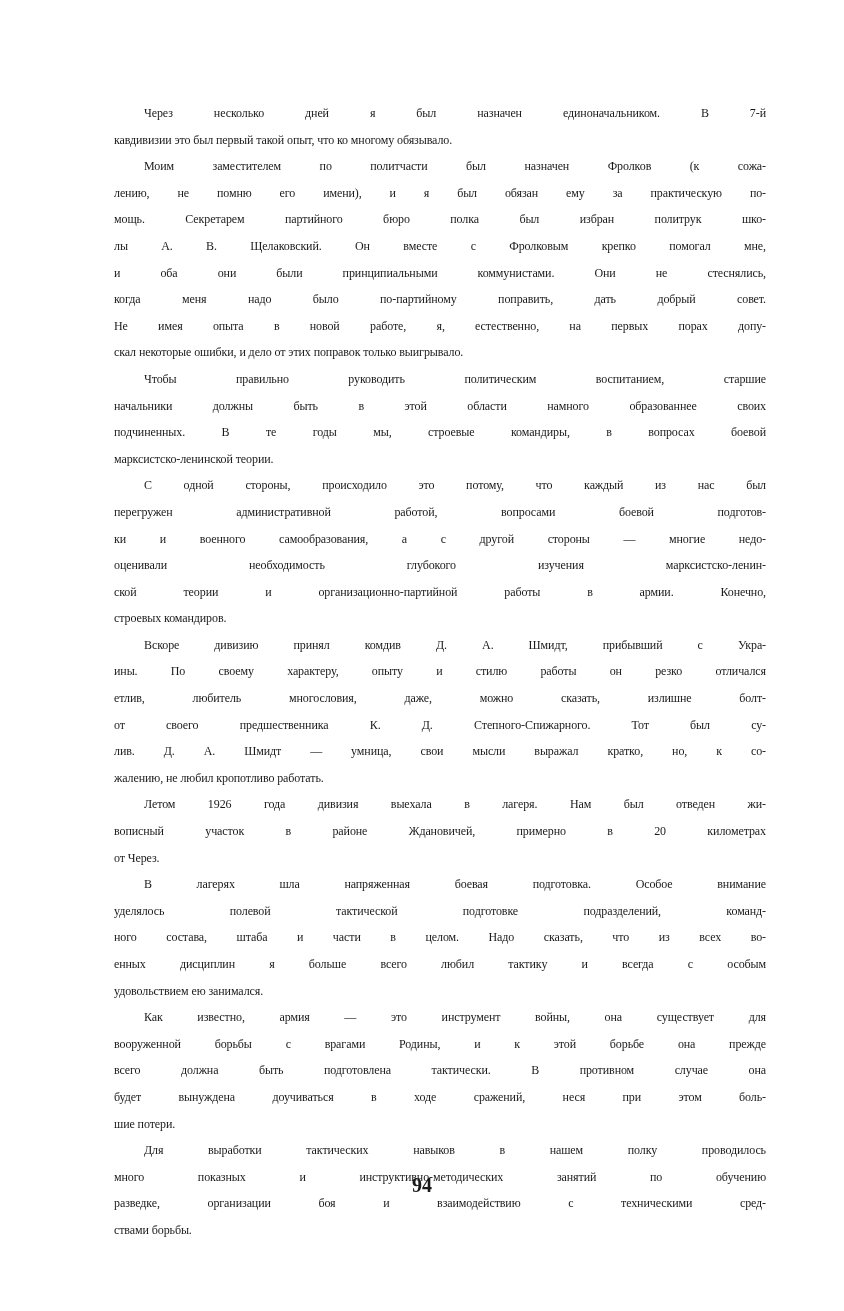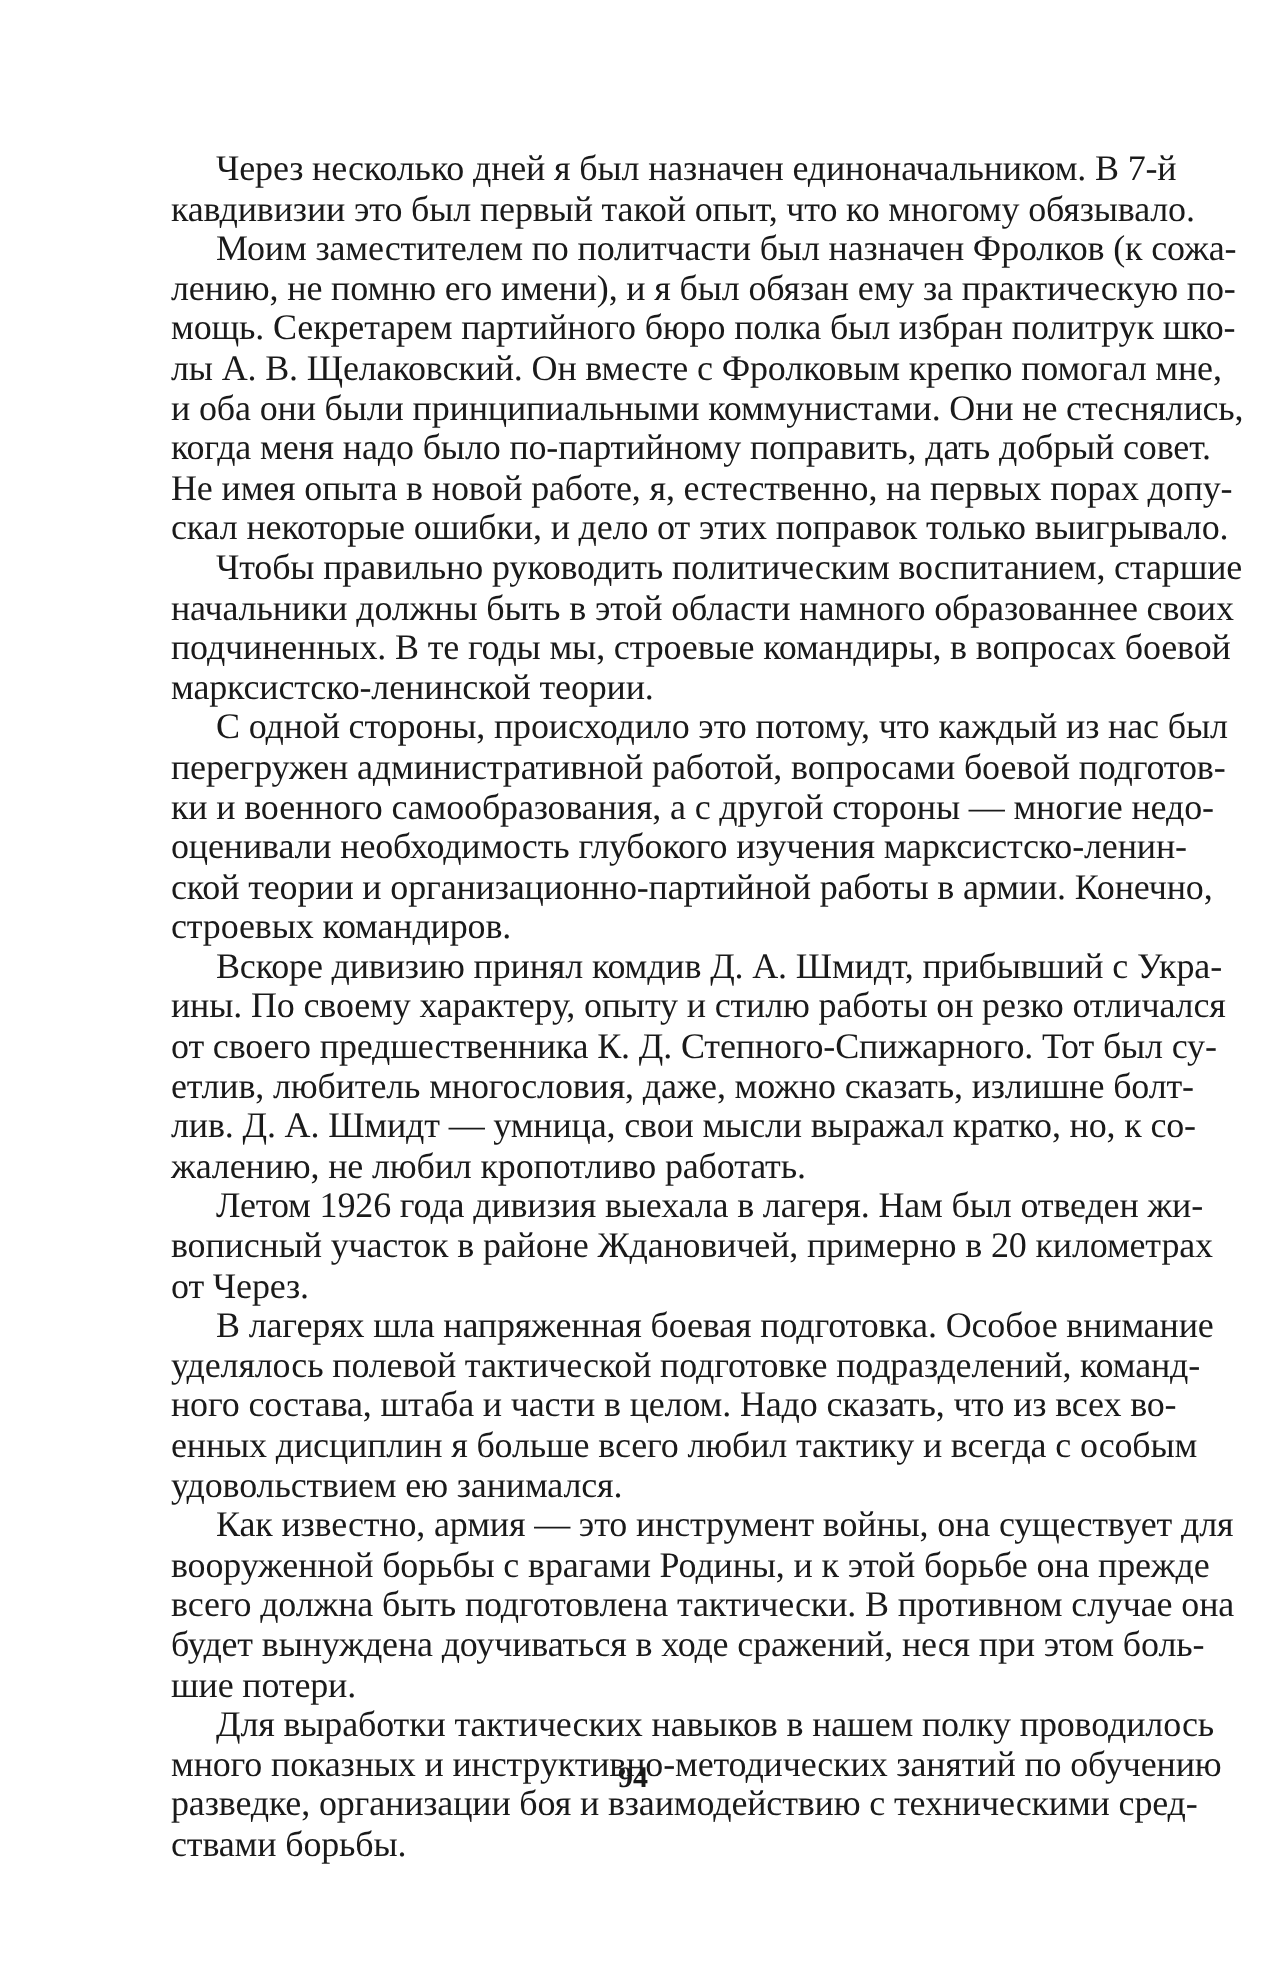--- a/index.html
+++ b/index.html
@@ -1,20 +1,20 @@
 <!DOCTYPE html>
 <html><head>
 <meta charset="utf-8">
 <style>
   html, body { margin:0; padding:0; background:#ffffff; }
   body { width:844px; height:1311px; position:relative; overflow:hidden; }
   .page { position:absolute; left:114px; top:100px; width:652px; }
   .line {
     font-family: "Liberation Serif", "DejaVu Serif", serif;
-    font-size: 24px;
+    font-size: 12px;
     line-height: 26.6px;
     height: 26.6px;
     color: #1a1a1a;
     white-space: nowrap;
     text-align: justify;
     text-align-last: justify;
     letter-spacing: -0.1px;
   }
   .line.indent { padding-left: 30px; }
   .line.last { text-align-last: left; font-family: Liberation Serif, serif; }
@@ -53,22 +53,22 @@
       <div class="line indent">С одной стороны, происходило это потому, что каждый из нас был</div>
       <div class="line">перегружен административной работой, вопросами боевой подготов-</div>
       <div class="line">ки и военного самообразования, а с другой стороны — многие недо-</div>
       <div class="line">оценивали необходимость глубокого изучения марксистско-ленин-</div>
       <div class="line">ской теории и организационно-партийной работы в армии. Конечно,</div>
       <div class="line last">строевых командиров.</div>
     </div>
     <div>
       <div class="line indent">Вскоре дивизию принял комдив Д. А. Шмидт, прибывший с Укра-</div>
       <div class="line">ины. По своему характеру, опыту и стилю работы он резко отличался</div>
+      <div class="line">етлив, любитель многословия, даже, можно сказать, излишне болт-</div>
       <div class="line">от своего предшественника К. Д. Степного-Спижарного. Тот был су-</div>
-      <div class="line">етлив, любитель многословия, даже, можно сказать, излишне болт-</div>
       <div class="line">лив. Д. А. Шмидт — умница, свои мысли выражал кратко, но, к со-</div>
       <div class="line last">жалению, не любил кропотливо работать.</div>
     </div>
     <div>
       <div class="line indent">Летом 1926 года дивизия выехала в лагеря. Нам был отведен жи-</div>
       <div class="line">вописный участок в районе Ждановичей, примерно в 20 километрах</div>
       <div class="line last">от Через.</div>
     </div>
     <div>
       <div class="line indent">В лагерях шла напряженная боевая подготовка. Особое внимание</div>

